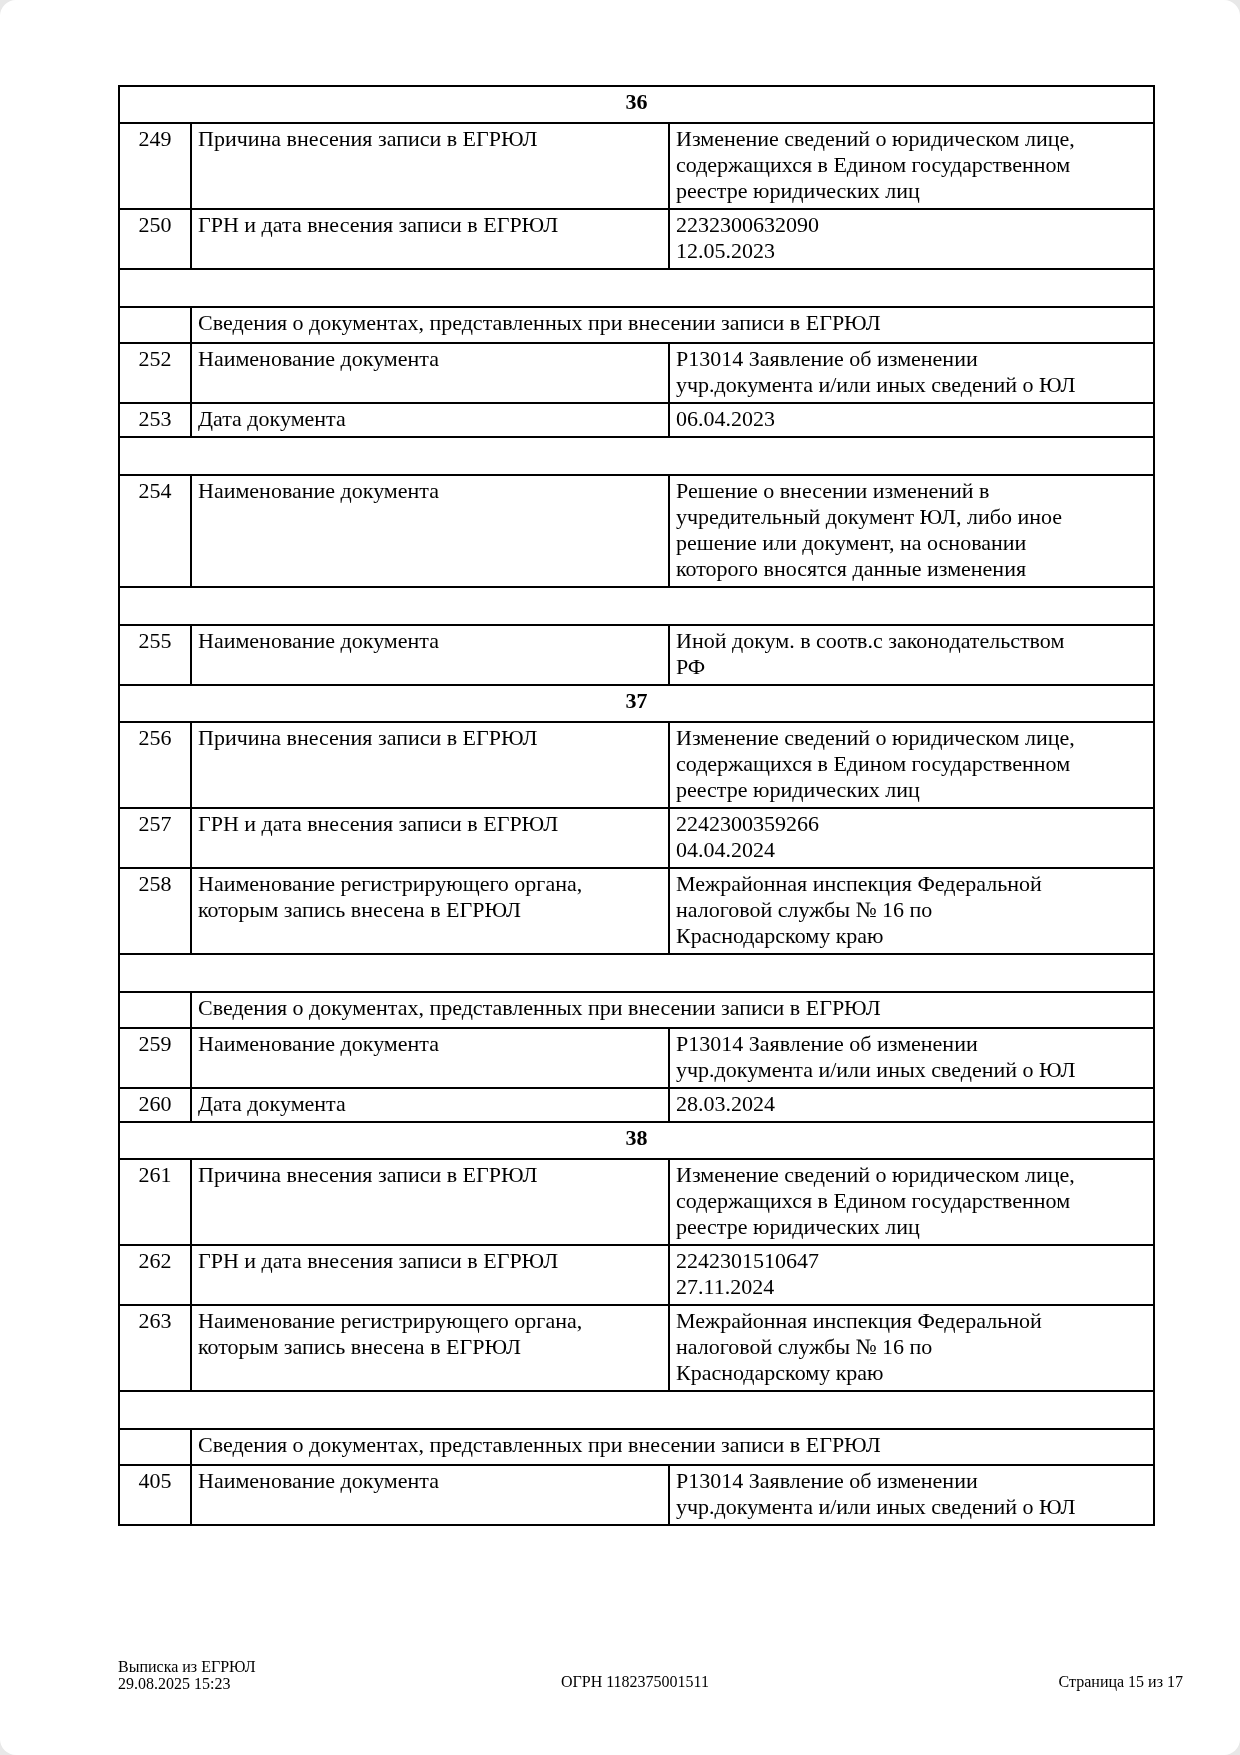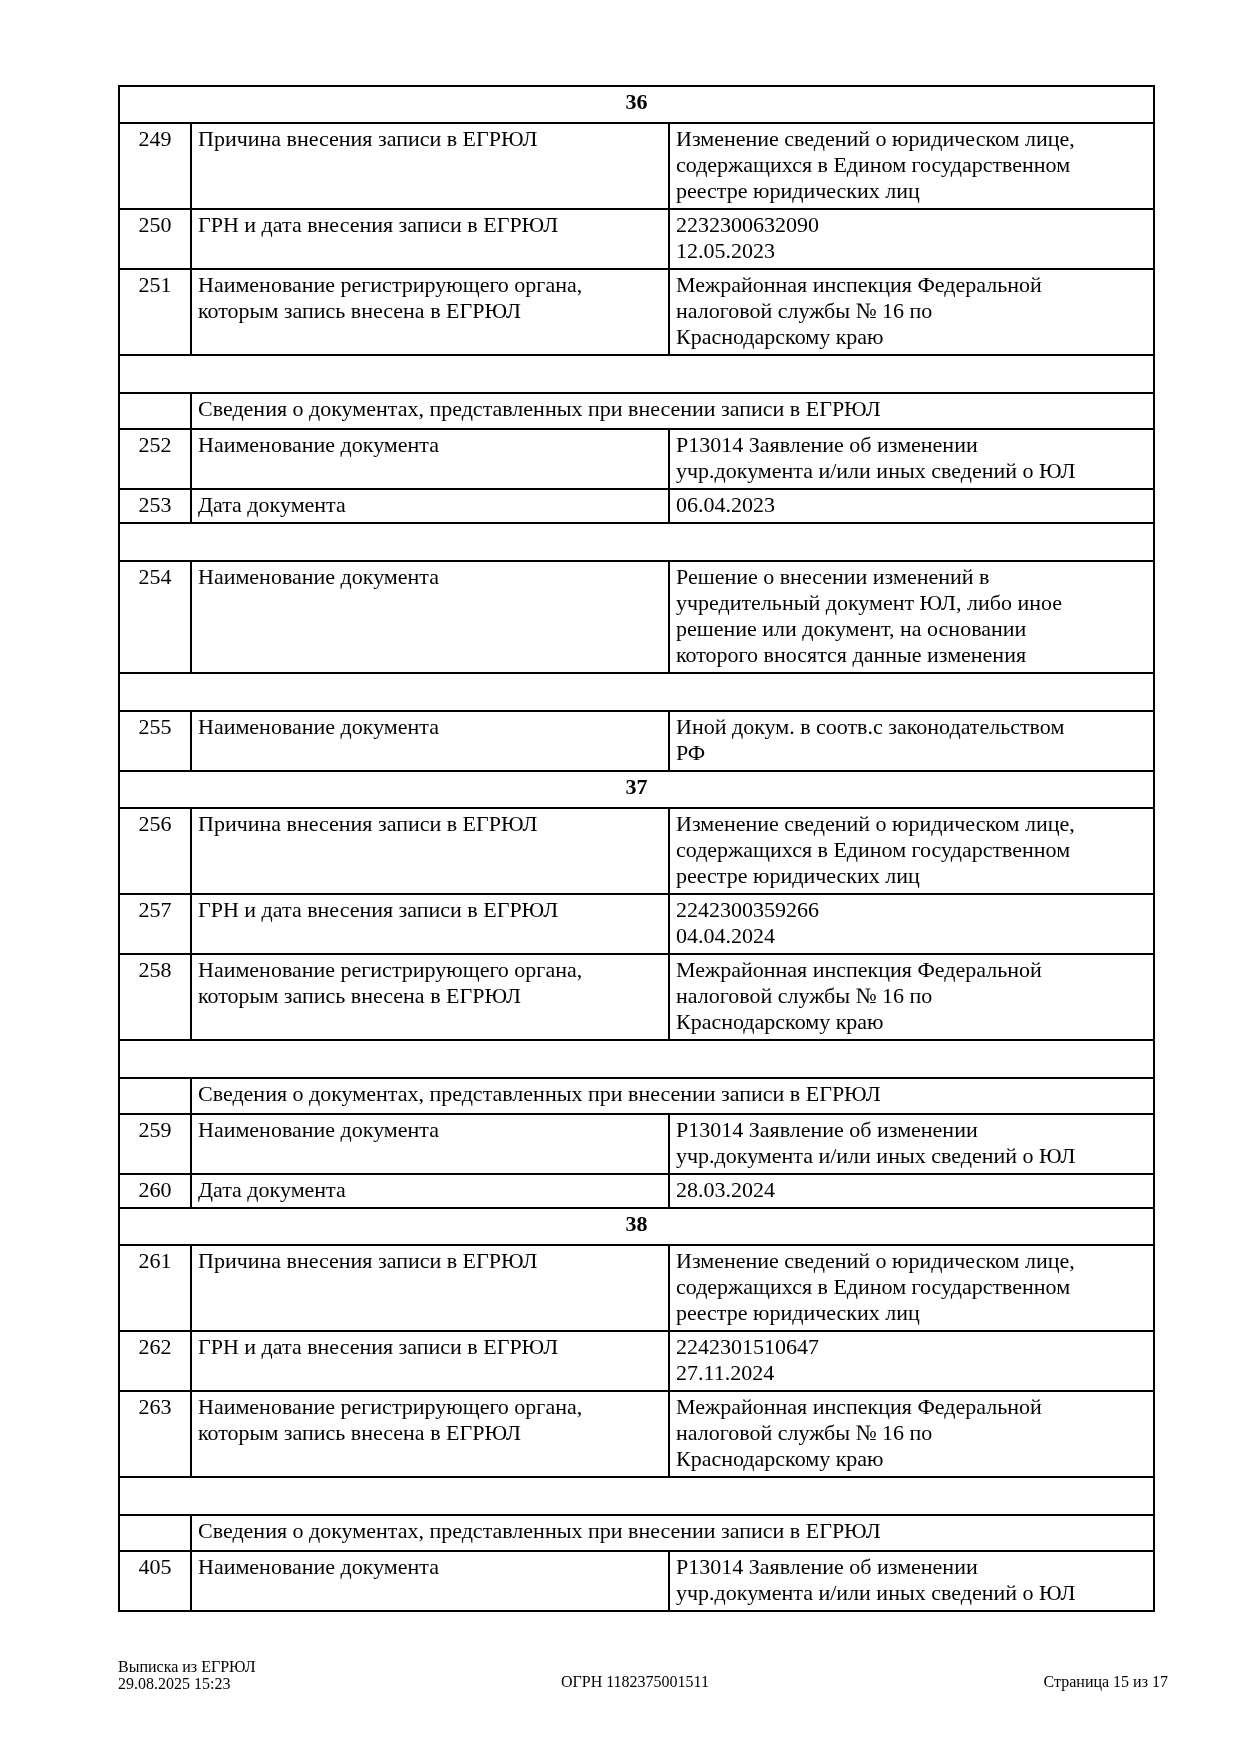--- a/index.html
+++ b/index.html
@@ -8,20 +8,21 @@
     background: #e8e8e8;
   }
   .page {
     position: relative;
     width: 1240px;
     height: 1755px;
     background: #ffffff;
     font-family: "Liberation Serif", "DejaVu Serif", serif;
     color: #000000;
     overflow: hidden;
+    border-radius: 16px;
   }
   table.egrul {
     position: absolute;
     left: 118px;
     top: 85px;
     width: 1035px;
     border-collapse: collapse;
     table-layout: fixed;
   }
   col.c-num  { width: 72px; }
@@ -57,21 +58,21 @@
     height: 28px;
     margin-top: 14px;
   }
   .footer {
     position: absolute;
     font-size: 16px;
     line-height: 17px;
   }
   .footer-left  { left: 118px; top: 1658px; text-align: left; }
   .footer-center{ left: 15px;  top: 1673px; width: 1240px; text-align: center; }
-  .footer-right { left: 0;     top: 1673px; width: 1168px; text-align: right; }
+  .footer-right { left: 0;     top: 1673px; width: 1168px; text-align: right; padding-left: 15px; }
 </style>
 </head>
 <body>
 
 <div class="page">
 
   <table class="egrul">
     <colgroup>
       <col class="c-num">
       <col class="c-name">
@@ -88,28 +89,20 @@
 содержащихся в Едином государственном
 реестре юридических лиц</td>
         </tr>
         <tr>
           <td class="num">250</td>
           <td class="name">ГРН и дата внесения записи в ЕГРЮЛ</td>
           <td class="val">2232300632090
 12.05.2023</td>
         </tr>
         <tr>
-          <td class="num">251</td>
-          <td class="name">Наименование регистрирующего органа,
-которым запись внесена в ЕГРЮЛ</td>
-          <td class="val">Межрайонная инспекция Федеральной
-налоговой службы № 16 по
-Краснодарскому краю</td>
-        </tr>
-        <tr>
           <td class="spacer" colspan="3"></td>
         </tr>
         <tr>
           <td class="num"></td>
           <td class="subheader" colspan="2">Сведения о документах, представленных при внесении записи в ЕГРЮЛ</td>
         </tr>
         <tr>
           <td class="num">252</td>
           <td class="name">Наименование документа</td>
           <td class="val">Р13014 Заявление об изменении

